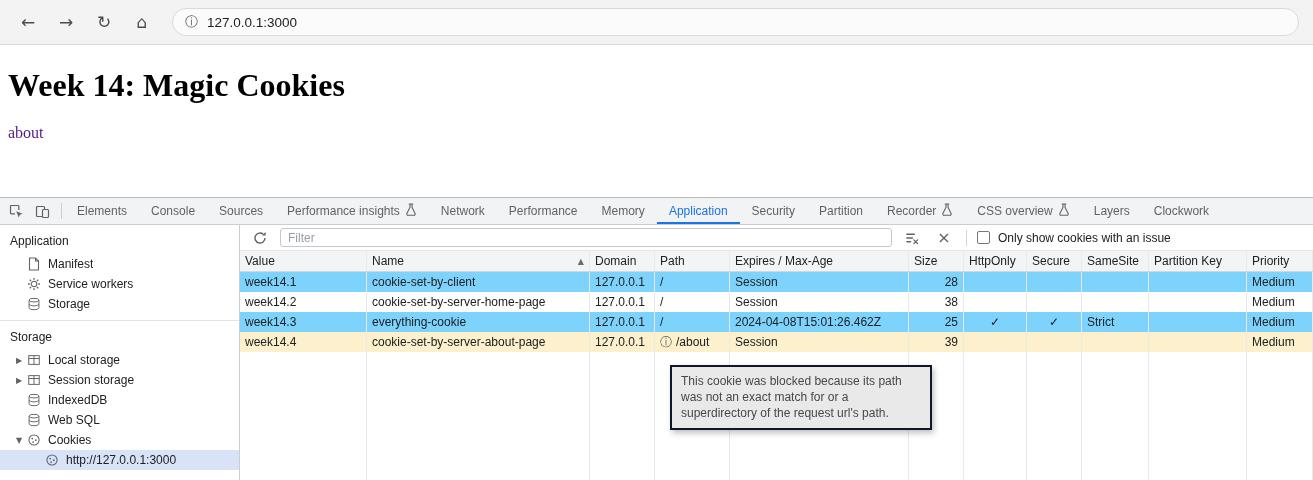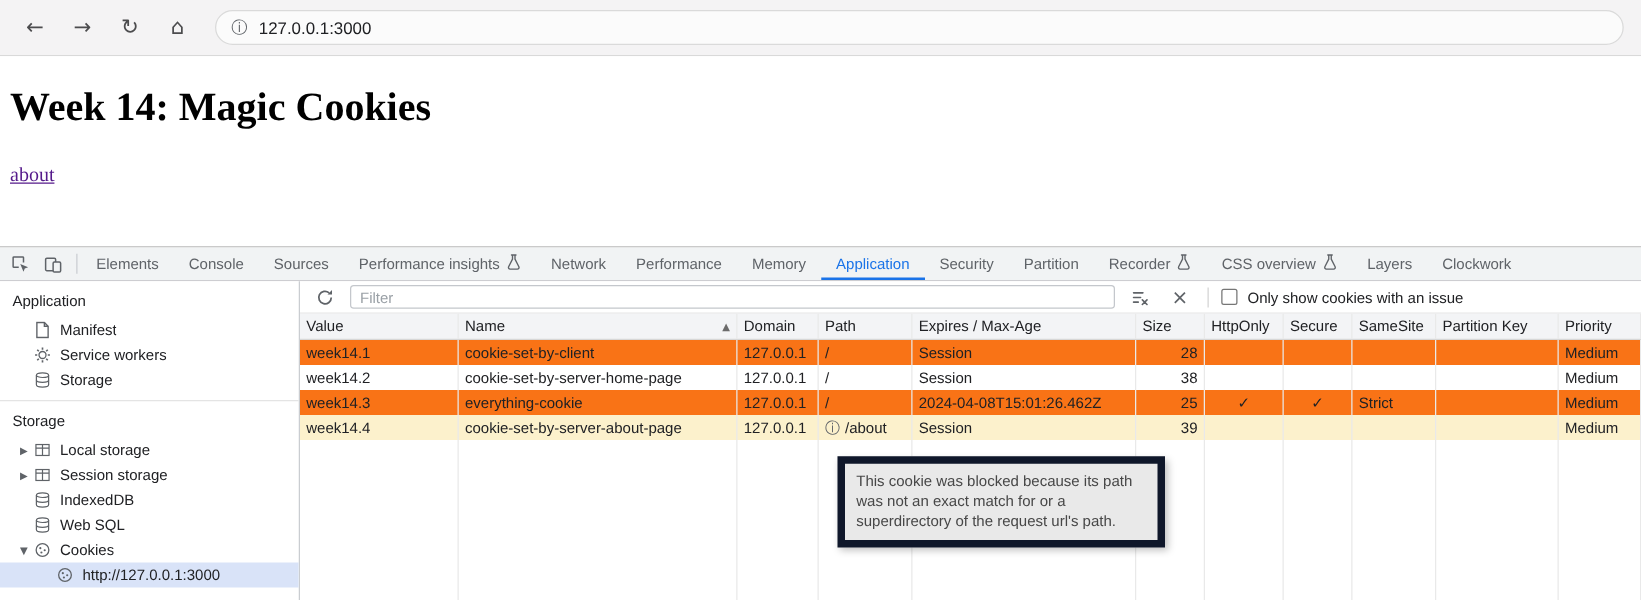--- a/index.html
+++ b/index.html
@@ -10,21 +10,21 @@
   
   .chrome{flex:0 0 45px;height:45px;background:#f4f3f4;border-bottom:1px solid #d9d9d9;display:flex;align-items:center;padding:0 14px;gap:10px}
   .nav-btn{width:28px;height:28px;border:none;background:transparent;font-size:17px;color:#4c4c4e;display:flex;align-items:center;justify-content:center;border-radius:50%;cursor:pointer;font-family:"DejaVu Sans",sans-serif}
   .omnibox{flex:1;height:28px;background:#fbfbfb;border:1px solid #dadada;border-radius:14px;display:flex;align-items:center;padding:0 12px;gap:9px;margin-left:6px;cursor:text}
   .omni-info{color:#5f6368;font-size:13px;font-family:"DejaVu Sans",sans-serif}
   .omni-url{font-size:13.5px;color:#202124}
 
   
   .page{flex:0 0 152px;height:152px;background:#fff;padding:22px 8px 0;overflow:hidden}
   .page h1{font-family:"Liberation Serif",serif;font-size:32px;font-weight:bold;color:#000}
-  .page a{display:inline-block;margin-top:28px;font-family:"Liberation Serif",serif;font-size:16px;color:#551a8b;text-decoration:underline;cursor:pointer}
+  .page a{display:inline-block;margin-top:20px;font-family:"Liberation Serif",serif;font-size:16px;color:#551a8b;cursor:pointer}
 
   
   .devtools{flex:1;min-height:0;display:flex;flex-direction:column;border-top:1px solid #b9b9b9;background:#fff}
   .dt-tabbar{flex:0 0 27px;height:27px;background:#f1f3f4;border-bottom:1px solid #cdcdd1;display:flex;align-items:stretch}
   .dt-toolicons{display:flex;align-items:center;padding:0 4px;gap:2px}
   .icon-btn{width:24px;height:22px;display:flex;align-items:center;justify-content:center;cursor:pointer;flex:0 0 auto}
   .dt-sep{width:1px;background:#cacdd1;margin:5px 3px}
   .dt-tabs{display:flex;align-items:stretch;flex:1;overflow:hidden}
   .tab{display:flex;align-items:center;gap:5px;padding:0 12px;color:#5f6368;font-size:12px;white-space:nowrap;cursor:pointer}
   .tab.active{color:#1a73e8;box-shadow:inset 0 -2px 0 #1a73e8}
@@ -49,30 +49,30 @@
   .filter-input::placeholder{color:#9aa0a6}
   .close-x{font-size:16px;color:#5f6368;font-family:"DejaVu Sans",sans-serif}
   .tb-divider{width:1px;height:16px;background:#d4d4d4;margin:0 2px}
   .checkbox{flex:0 0 13px;width:13px;height:13px;border:1px solid #767676;border-radius:2px;background:#fff;cursor:pointer}
   .cb-label{font-size:12px;color:#202124;white-space:nowrap}
 
   .cookie-table{flex:1;min-height:0;display:flex;flex-direction:column;
     --cols:127px 223px 65px 75px 179px 55px 63px 55px 67px 98px minmax(0,1fr)}
   .grid-row{display:grid;grid-template-columns:var(--cols);flex:0 0 20px;height:20px}
   .grid-row.header{flex-basis:21px;height:21px;background:#f3f4f6;border-bottom:1px solid #d7d7d7}
-  .grid-row.odd{background:#f97316}
+  .grid-row.odd{background:#7dd3fc}
   .grid-row.blocked{background:#fcf1cc}
   .grid-row.filler{flex:1;height:auto}
   .cell{padding:0 5px;border-right:1px solid #e9e9e9;font-size:12px;white-space:nowrap;overflow:hidden;display:flex;align-items:center;height:100%}
   .cell.num{justify-content:flex-end}
   .cell.center{justify-content:center}
   .name-header{display:flex;justify-content:space-between;align-items:center;width:100%}
   .sort-arrow{font-size:8px;color:#6b6b6b;font-family:"DejaVu Sans",sans-serif}
   .blocked-ico{color:#5f6368;margin-right:4px;font-family:"DejaVu Sans",sans-serif}
-  .tooltip{position:absolute;left:430px;top:140px;width:262px;background:#e9e9e9;border:6px solid #0f172a;box-shadow:2px 3px 6px rgba(0,0,0,.25);padding:6px 9px;font-size:12px;line-height:1.35;color:#474747;white-space:normal}
+  .tooltip{position:absolute;left:430px;top:140px;width:262px;background:#e9e9e9;border:2px solid #0f172a;box-shadow:2px 3px 6px rgba(0,0,0,.25);padding:6px 9px;font-size:12px;line-height:1.35;color:#474747;white-space:normal}
 </style>
 </head>
 <body>
 
 <div class="screen">
 
   <header class="chrome">
     <button class="nav-btn">
         <span>←</span>
       </button>

